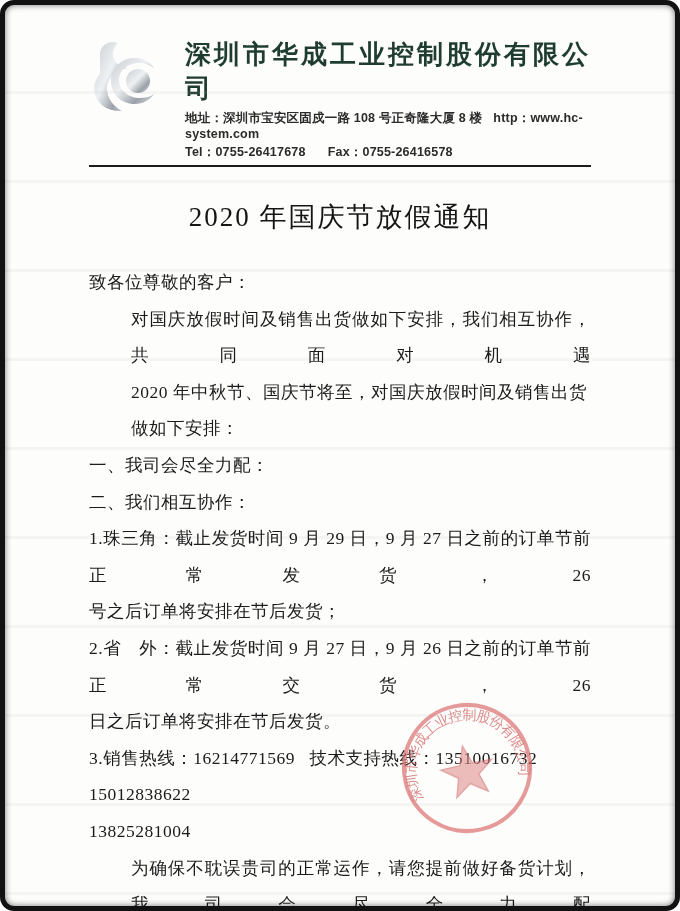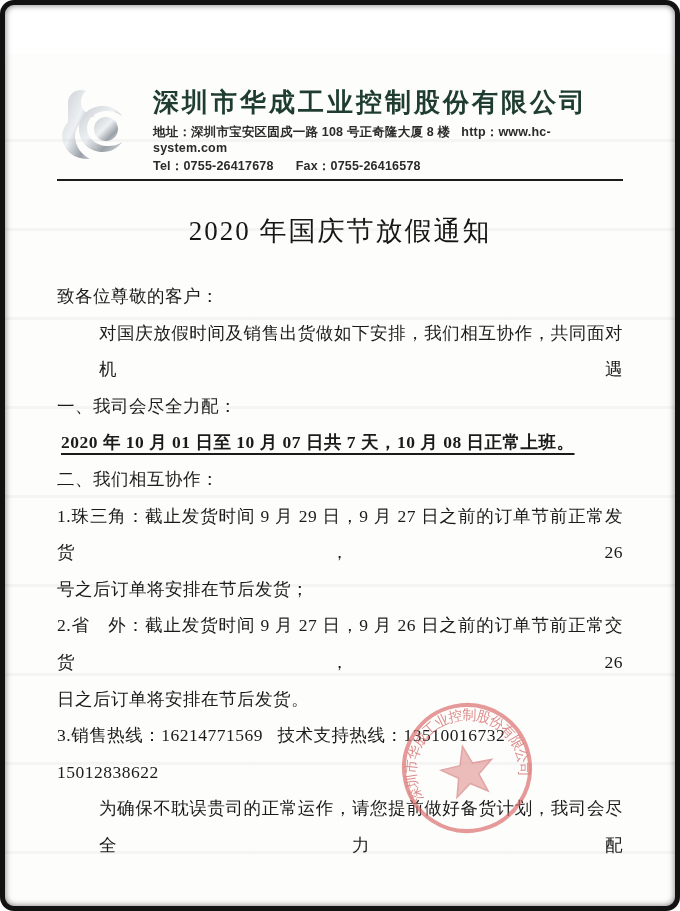--- a/index.html
+++ b/index.html
@@ -7,21 +7,21 @@
     position:relative;width:680px;height:911px;background:#ffffff;overflow:hidden;
     font-family:"Liberation Serif","DejaVu Serif",serif;color:#1c1c1c;
   }
   
   .frame{
     position:absolute;inset:0;border:5px solid #121212;border-radius:14px;
     box-shadow:inset 0 0 6px rgba(0,0,0,.55);pointer-events:none;z-index:5;
   }
   .paper{
     position:absolute;inset:5px;background:#fdfdfc;border-radius:9px;
-    padding:33px 52px 0;box-sizing:border-box;margin-top:48px;
+    padding:33px 84px 0;box-sizing:border-box;
   }
   
   .paper::before{
     content:"";position:absolute;inset:0;pointer-events:none;border-radius:9px;
     background:repeating-linear-gradient(180deg,transparent 0 86px,rgba(170,170,175,.10) 86px 89px);
   }
 
   
   .letterhead{display:flex;align-items:flex-start;}
   .logo{flex:0 0 86px;margin:2px 8px 0 2px;}
@@ -93,28 +93,29 @@
         <div class="lh-line lh-telfax">Tel：0755-26417678      Fax：0755-26416578</div>
       </div>
     </header>
     <hr class="lh-rule">
 
     <h1 class="doc-title">2020 年国庆节放假通知</h1>
 
     <main class="body-block">
       <div class="line">致各位尊敬的客户：</div>
       <div class="line indent stretch">对国庆放假时间及销售出货做如下安排，我们相互协作，共同面对机遇</div>
+      <div class="line indent">2020 年中秋节、国庆节将至，对国庆放假时间及销售出货做如下安排：</div>
       <div class="line">一、我司会尽全力配：</div>
-      <div class="line highlight">2020 年 10 月 01 日至 10 月 07 日共 7 天，10 月 08 日正常上班。</div>
       <div class="line">二、我们相互协作：</div>
       <div class="line stretch">1.珠三角：截止发货时间 9 月 29 日，9 月 27 日之前的订单节前正常发货，26</div>
       <div class="line">号之后订单将安排在节后发货；</div>
       <div class="line stretch">2.省　外：截止发货时间 9 月 27 日，9 月 26 日之前的订单节前正常交货，26</div>
       <div class="line">日之后订单将安排在节后发货。</div>
       <div class="line">3.销售热线：16214771569   技术支持热线：13510016732      15012838622</div>
+      <div class="line">13825281004</div>
       <div class="line indent stretch">为确保不耽误贵司的正常运作，请您提前做好备货计划，我司会尽全力配</div>
 
     </main>
 
   </div>
 
   <svg class="seal" viewBox="0 0 142 142">
     <defs>
       <path id="seal-arc" d="M 22,92 A 52,52 0 1 1 120,92" fill="none"></path>
     </defs>

